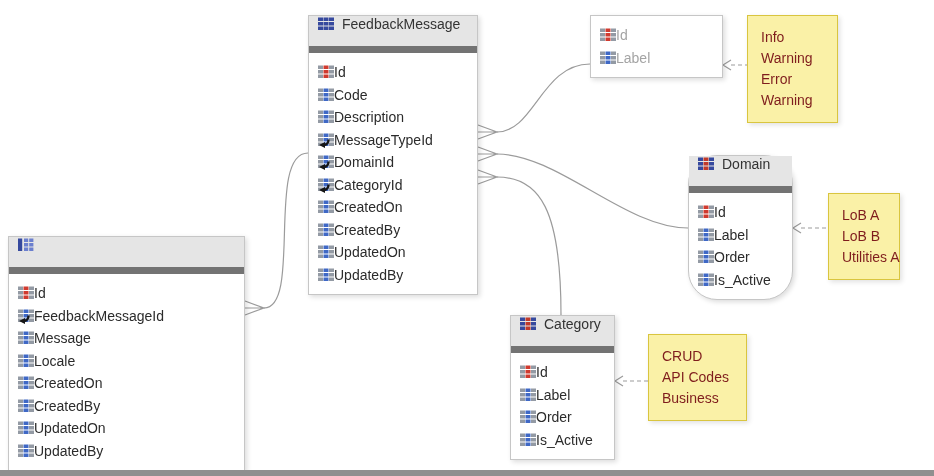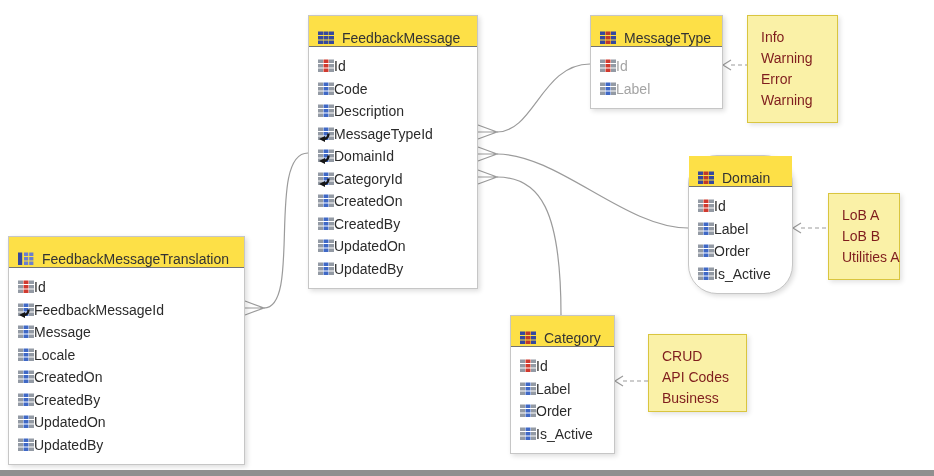--- a/index.html
+++ b/index.html
@@ -6,22 +6,22 @@
   #canvas {
     position:relative; width:934px; height:476px; overflow:hidden;
     background:#ffffff; font-family:"Liberation Sans", sans-serif;
   }
   #wires { position:absolute; left:0; top:0; width:934px; height:476px; }
   .table {
     position:absolute; box-sizing:border-box; background:#ffffff;
     border:1px solid #c6c6c6; box-shadow:2px 2px 5px rgba(0,0,0,.14);
   }
   .thead {
-    height:30px; display:flex; align-items:flex-end; gap:8px; padding:0 9px;
-    background:#fde047; border-bottom:1px solid #737373;
+    height:30px; display:flex; align-items:flex-start; gap:8px; padding:0 9px;
+    background:#e5e5e5; border-bottom:7px solid #737373;
     font-size:14px; color:#333333; white-space:nowrap;
   }
   .tbody { padding:8px 0; }
   .frow {
     height:22.5px; display:flex; align-items:center; gap:0; padding:0 9px;
     font-size:14px; color:#2b2b2b; white-space:nowrap;
   }
   .muted .frow { color:#a4a4a4; }
   .icn { width:16px; height:16px; flex:0 0 16px; }
   .note {
@@ -198,26 +198,20 @@
       <div class="frow">
           <svg class="icn">
             <use href="#g-col"></use>
           </svg>
           <span>UpdatedBy</span>
         </div>
     </div>
   </div>
 
   <div class="table muted" style="left:590px; top:15px; width:133px;">
-    <div class="thead">
-      <svg class="icn">
-          <use href="#g-th-red"></use>
-        </svg>
-      <span>MessageType</span>
-    </div>
     <div class="tbody">
       <div class="frow">
           <svg class="icn">
             <use href="#g-pk"></use>
           </svg>
           <span>Id</span>
         </div>
       <div class="frow">
           <svg class="icn">
             <use href="#g-col"></use>
@@ -260,21 +254,20 @@
           <span>Is_Active</span>
         </div>
     </div>
   </div>
 
   <div class="table" style="left:8px; top:236px; width:237px;">
     <div class="thead">
       <svg class="icn">
           <use href="#g-th-view"></use>
         </svg>
-      <span>FeedbackMessageTranslation</span>
     </div>
     <div class="tbody">
       <div class="frow">
           <svg class="icn">
             <use href="#g-pk"></use>
           </svg>
           <span>Id</span>
         </div>
       <div class="frow">
           <svg class="icn">
@@ -362,21 +355,21 @@
     <div>Error</div>
     <div>Warning</div>
   </div>
 
   <div class="note" style="left:828px; top:193px; width:72px; height:87px;">
     <div>LoB A</div>
     <div>LoB B</div>
     <div>Utilities A</div>
   </div>
 
-  <div class="note" style="left:648px; top:334px; width:99px; height:78px;">
+  <div class="note" style="left:648px; top:334px; width:99px; height:87px;">
     <div>CRUD</div>
     <div>API Codes</div>
     <div>Business</div>
   </div>
 
   <div class="hscroll"></div>
 
 </div>
 
 </body></html>

